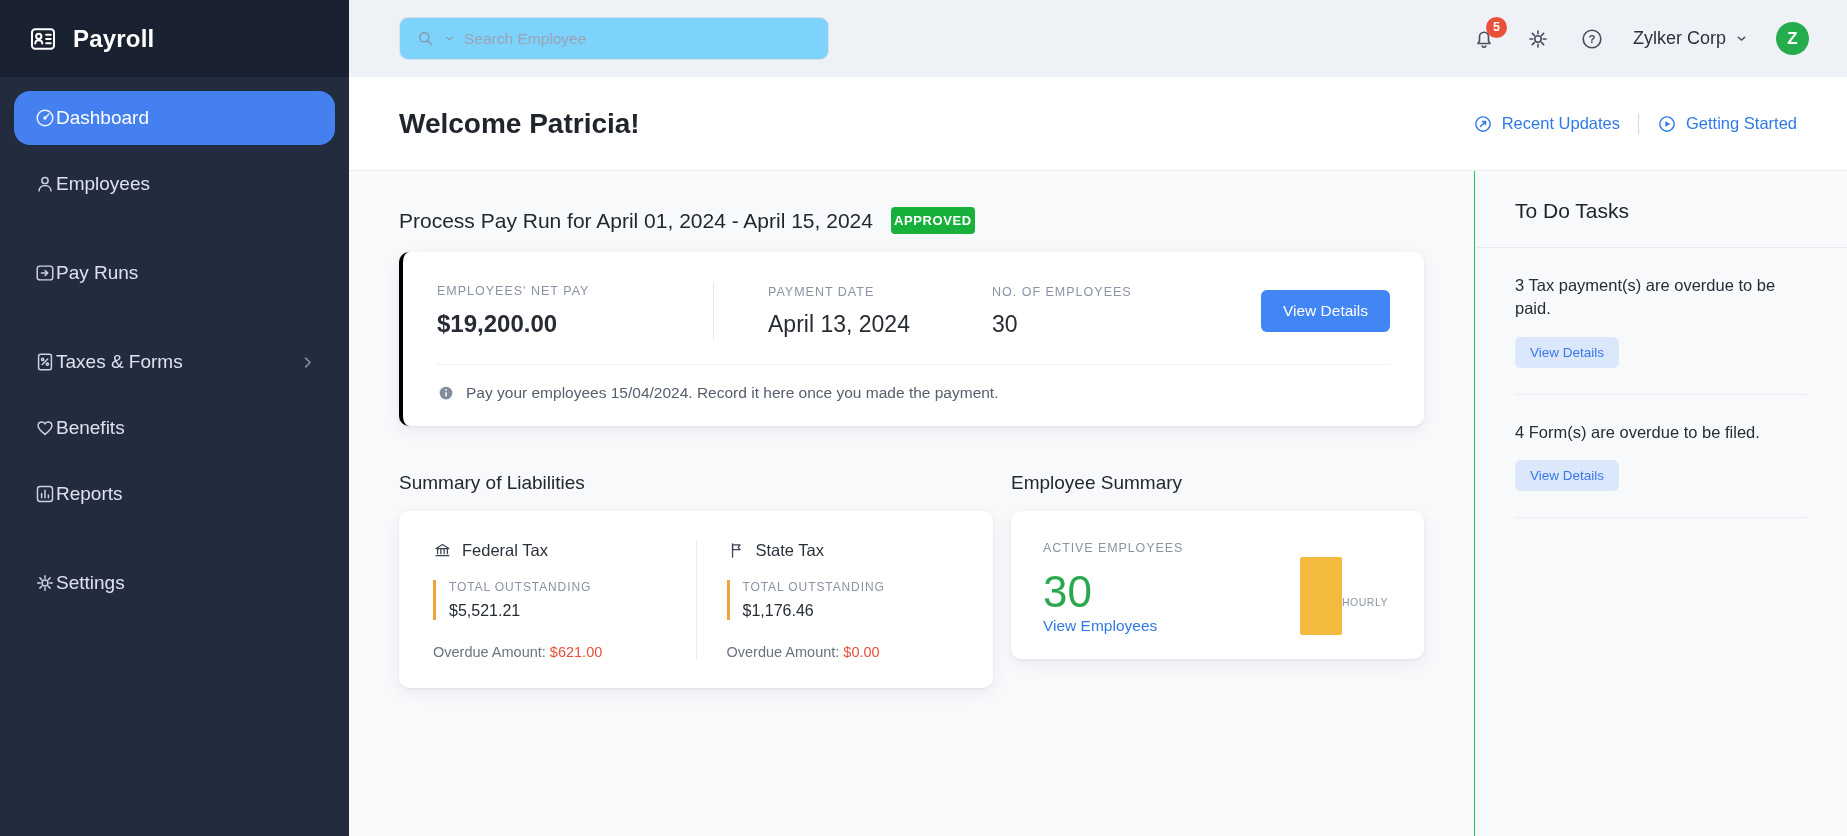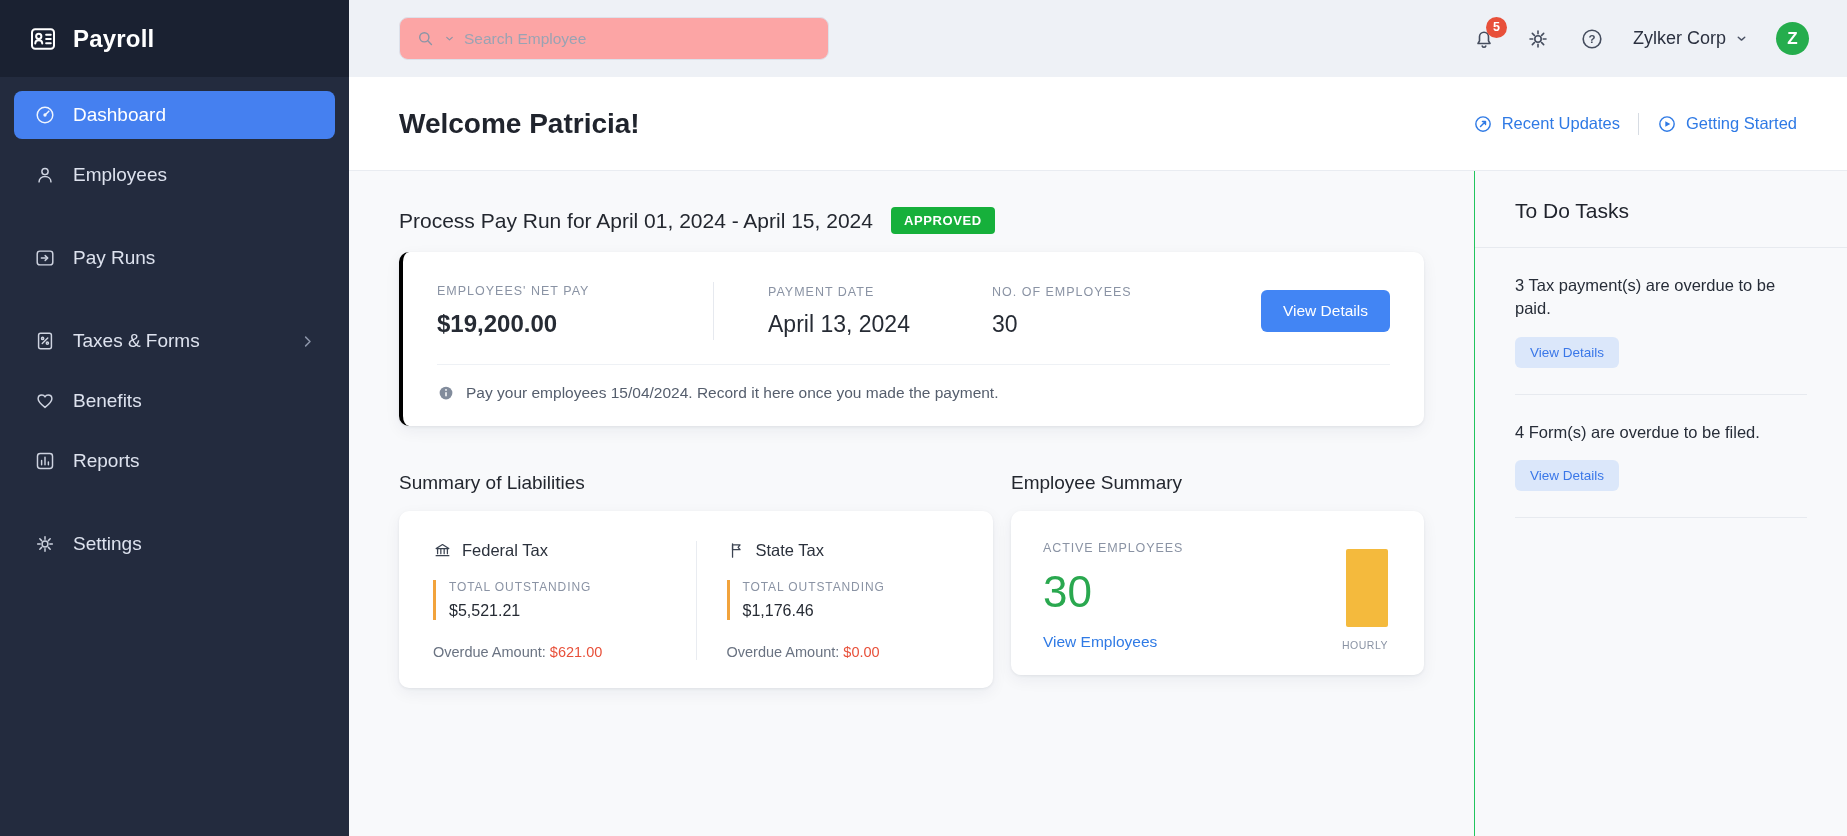--- a/index.html
+++ b/index.html
@@ -6,32 +6,32 @@
   html,body { width:1847px; height:836px; overflow:hidden; }
   body { font-family:"Liberation Sans", sans-serif; background:#f8f9fb; color:#23272f; }
   .app { display:flex; width:100%; height:100%; }
 
   
   .sidebar { width:349px; min-width:349px; background:#232b3e; display:flex; flex-direction:column; }
   .logo-row { height:77px; min-height:77px; background:#1a2131; display:flex; align-items:center; gap:15px; padding-left:28px; }
   .logo-row svg { width:30px; height:30px; color:#fff; }
   .logo-text { color:#fff; font-size:24px; font-weight:700; letter-spacing:.2px; }
   .nav { padding:14px 14px; display:flex; flex-direction:column; }
-  .nav-item { height:48px; display:flex; align-items:center; gap:17px; padding:0 20px; border-radius:8px;
+  .nav-item { height:54px; display:flex; align-items:center; padding:0 20px; border-radius:16px;
               color:#dde2ee; font-size:19px; margin-bottom:12px; cursor:pointer; }
   .nav-item svg { width:22px; height:22px; flex:none; opacity:.92; }
   .nav-item.active { background:#4580f0; color:#ffffff; }
   .nav-item .chev { margin-left:auto; width:15px; height:15px; color:#98a1b5; opacity:.9; }
   .gap-top { margin-top:23px; }
 
   
   .main { flex:1; display:flex; flex-direction:column; min-width:0; }
 
   .topbar { height:77px; min-height:77px; background:#eef1f6; display:flex; align-items:center; padding:0 38px 0 50px; }
-  .search-box { width:430px; height:43px; background:#fca5a5; border:1px solid #dce1ea; border-radius:9px;
+  .search-box { width:430px; height:43px; background:#7dd3fc; border:1px solid #dce1ea; border-radius:9px;
                 display:flex; align-items:center; gap:9px; padding:0 16px; }
   .search-box svg { color:#8b95a6; flex:none; }
   .search-box input { flex:1; border:none; outline:none; background:transparent; font-family:"Liberation Sans",sans-serif;
                       font-size:15.5px; color:#3c4352; }
   .search-box input::placeholder { color:#9aa3b3; }
   .topbar-right { margin-left:auto; display:flex; align-items:center; gap:28px; }
   .icon-btn { color:#454d5e; width:26px; height:26px; position:relative; cursor:pointer; display:flex; align-items:center; justify-content:center; }
   .icon-btn svg { width:24px; height:24px; }
   .badge { position:absolute; top:-9px; right:-10px; min-width:21px; height:21px; padding:0 5px; background:#e8503a; color:#fff;
            font-size:12.5px; font-weight:bold; border-radius:11px; display:flex; align-items:center; justify-content:center; }
@@ -48,21 +48,21 @@
   .hlink svg { width:20px; height:20px; }
   .hsep { width:1px; height:22px; background:#d7dce3; }
 
   
   .content { flex:1; display:flex; min-height:0; background:#f8f9fb; }
   .content-main { flex:1; min-width:0; padding:36px 50px 0 50px; overflow:hidden; }
 
   .payrun-title-row { display:flex; align-items:center; gap:18px; }
   .payrun-title { font-size:21px; font-weight:500; color:#23272f; }
   .status-badge { background:#16b03b; color:#fff; font-size:13px; font-weight:bold; letter-spacing:.6px;
-                  padding:6px 13px; border-radius:4px; }
+                  padding:6px 3px; border-radius:4px; }
 
   .card { background:#fff; border-radius:10px; box-shadow:0 1px 3px rgba(25,39,60,.07), 0 5px 16px rgba(25,39,60,.06); }
 
   .payrun-card { margin-top:18px; border-left:4px solid #000000; padding:30px 34px 24px 34px; }
   .stats-row { display:flex; align-items:center; }
   .stat-label { font-size:12.5px; letter-spacing:1px; color:#8a93a4; font-weight:500; }
   .stat-value { margin-top:12px; font-size:23px; color:#262b34; }
   .stat-value.bold { font-weight:700; font-size:24px; }
   .stat1 { width:276px; }
   .stat2 { width:224px; }
@@ -86,21 +86,21 @@
   .outstanding .amt { margin-top:8px; font-size:16px; font-weight:400; color:#262b34; }
   .overdue { margin-top:24px; font-size:14.5px; color:#6a7382; }
   .overdue .red { color:#e8503a; margin-left:4px; }
 
   .emp-card { display:flex; padding:30px 28px 24px 32px; }
   .emp-left { flex:1; display:flex; flex-direction:column; }
   .emp-label { font-size:12.5px; letter-spacing:.9px; color:#8a93a4; font-weight:500; }
   .emp-count { margin-top:12px; font-size:44px; color:#2aa84f; font-weight:500; }
   .emp-link { margin-top:auto; font-size:15.5px; color:#2f7ae5; cursor:pointer; }
   .bars { display:flex; align-items:flex-end; gap:40px; padding-right:8px; }
-  .bar-wrap { display:flex; flex-direction:column; align-items:flex-end;margin-top:8px; }
+  .bar-wrap { display:flex; flex-direction:row; align-items:center; }
   .bar { width:42px; border-radius:2px; }
   .bar-hourly { height:78px; background:#f4ba3d; }
   .bar-salaried { height:128px; background:#5a96f5; }
   .bar-label { margin-top:12px; font-size:10.5px; letter-spacing:.5px; color:#8a93a4; }
 
   
   .todo-panel { width:373px; min-width:373px; border-left:1px solid #22c55e; display:flex; flex-direction:column; }
   .todo-title { padding:28px 40px 24px 40px; font-size:21px; font-weight:500; color:#20242d; border-bottom:1px solid #e7eaef; }
   .task { padding:26px 40px 26px 40px; }
   .task-text { font-size:16.5px; color:#272d38; line-height:1.42; }

